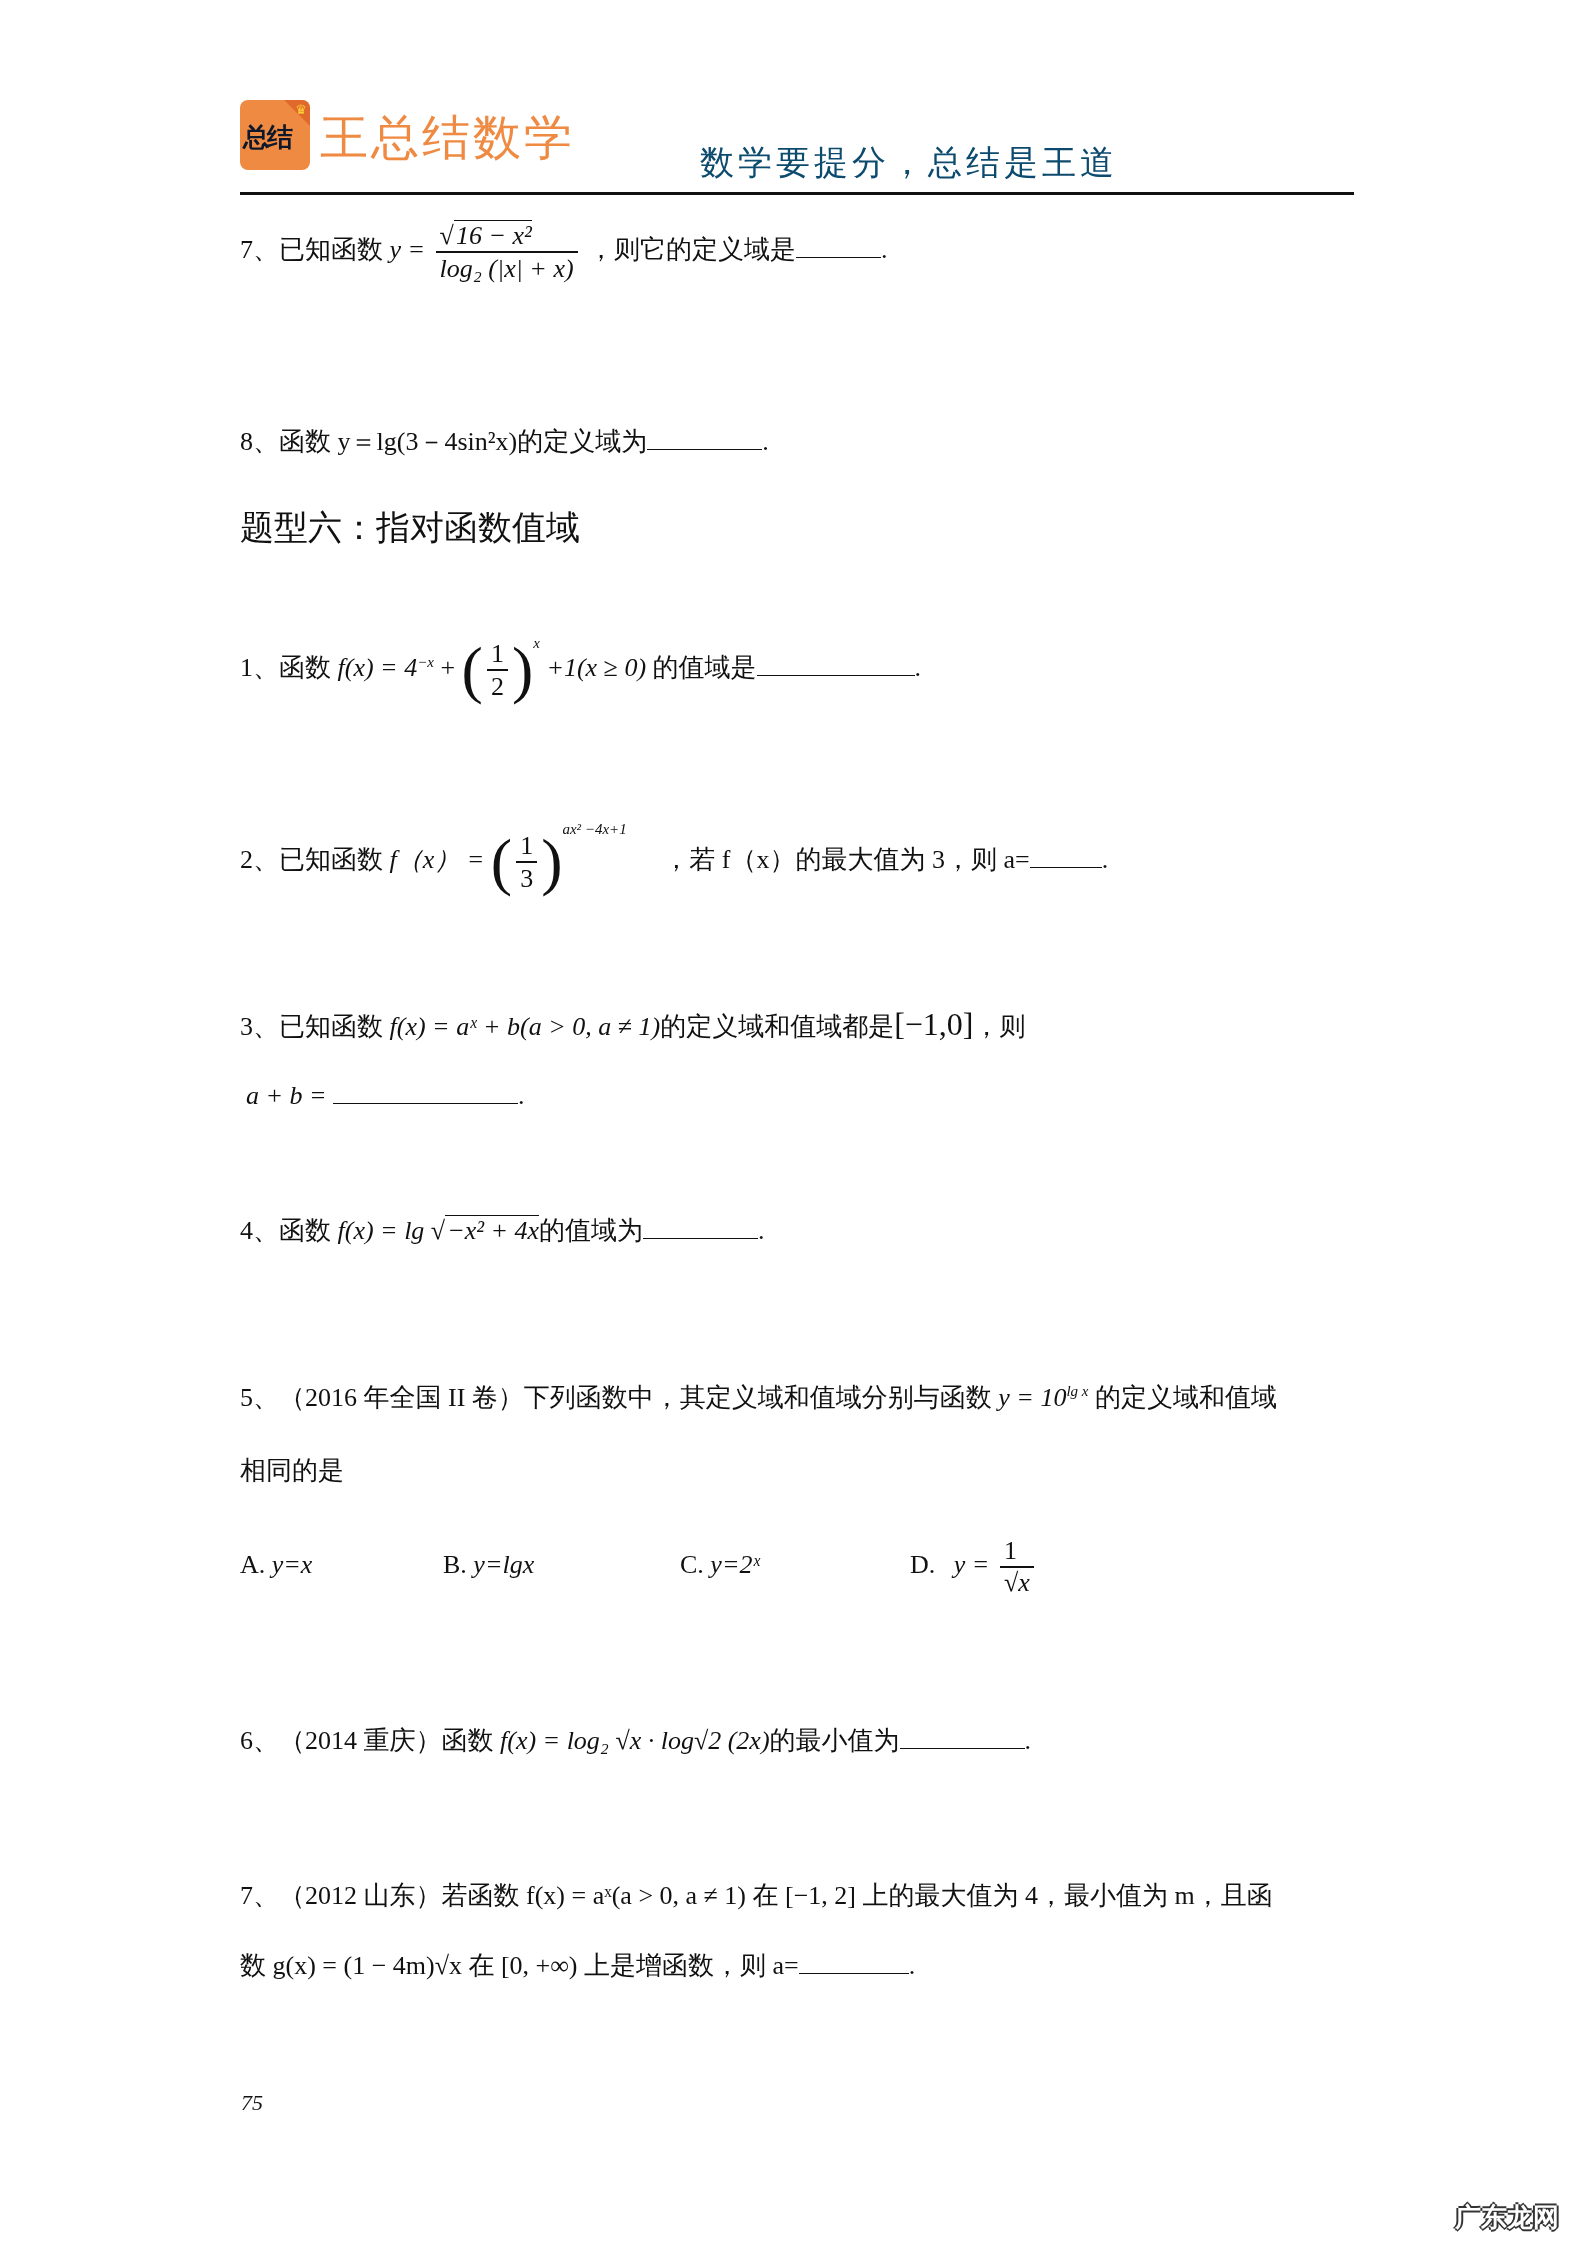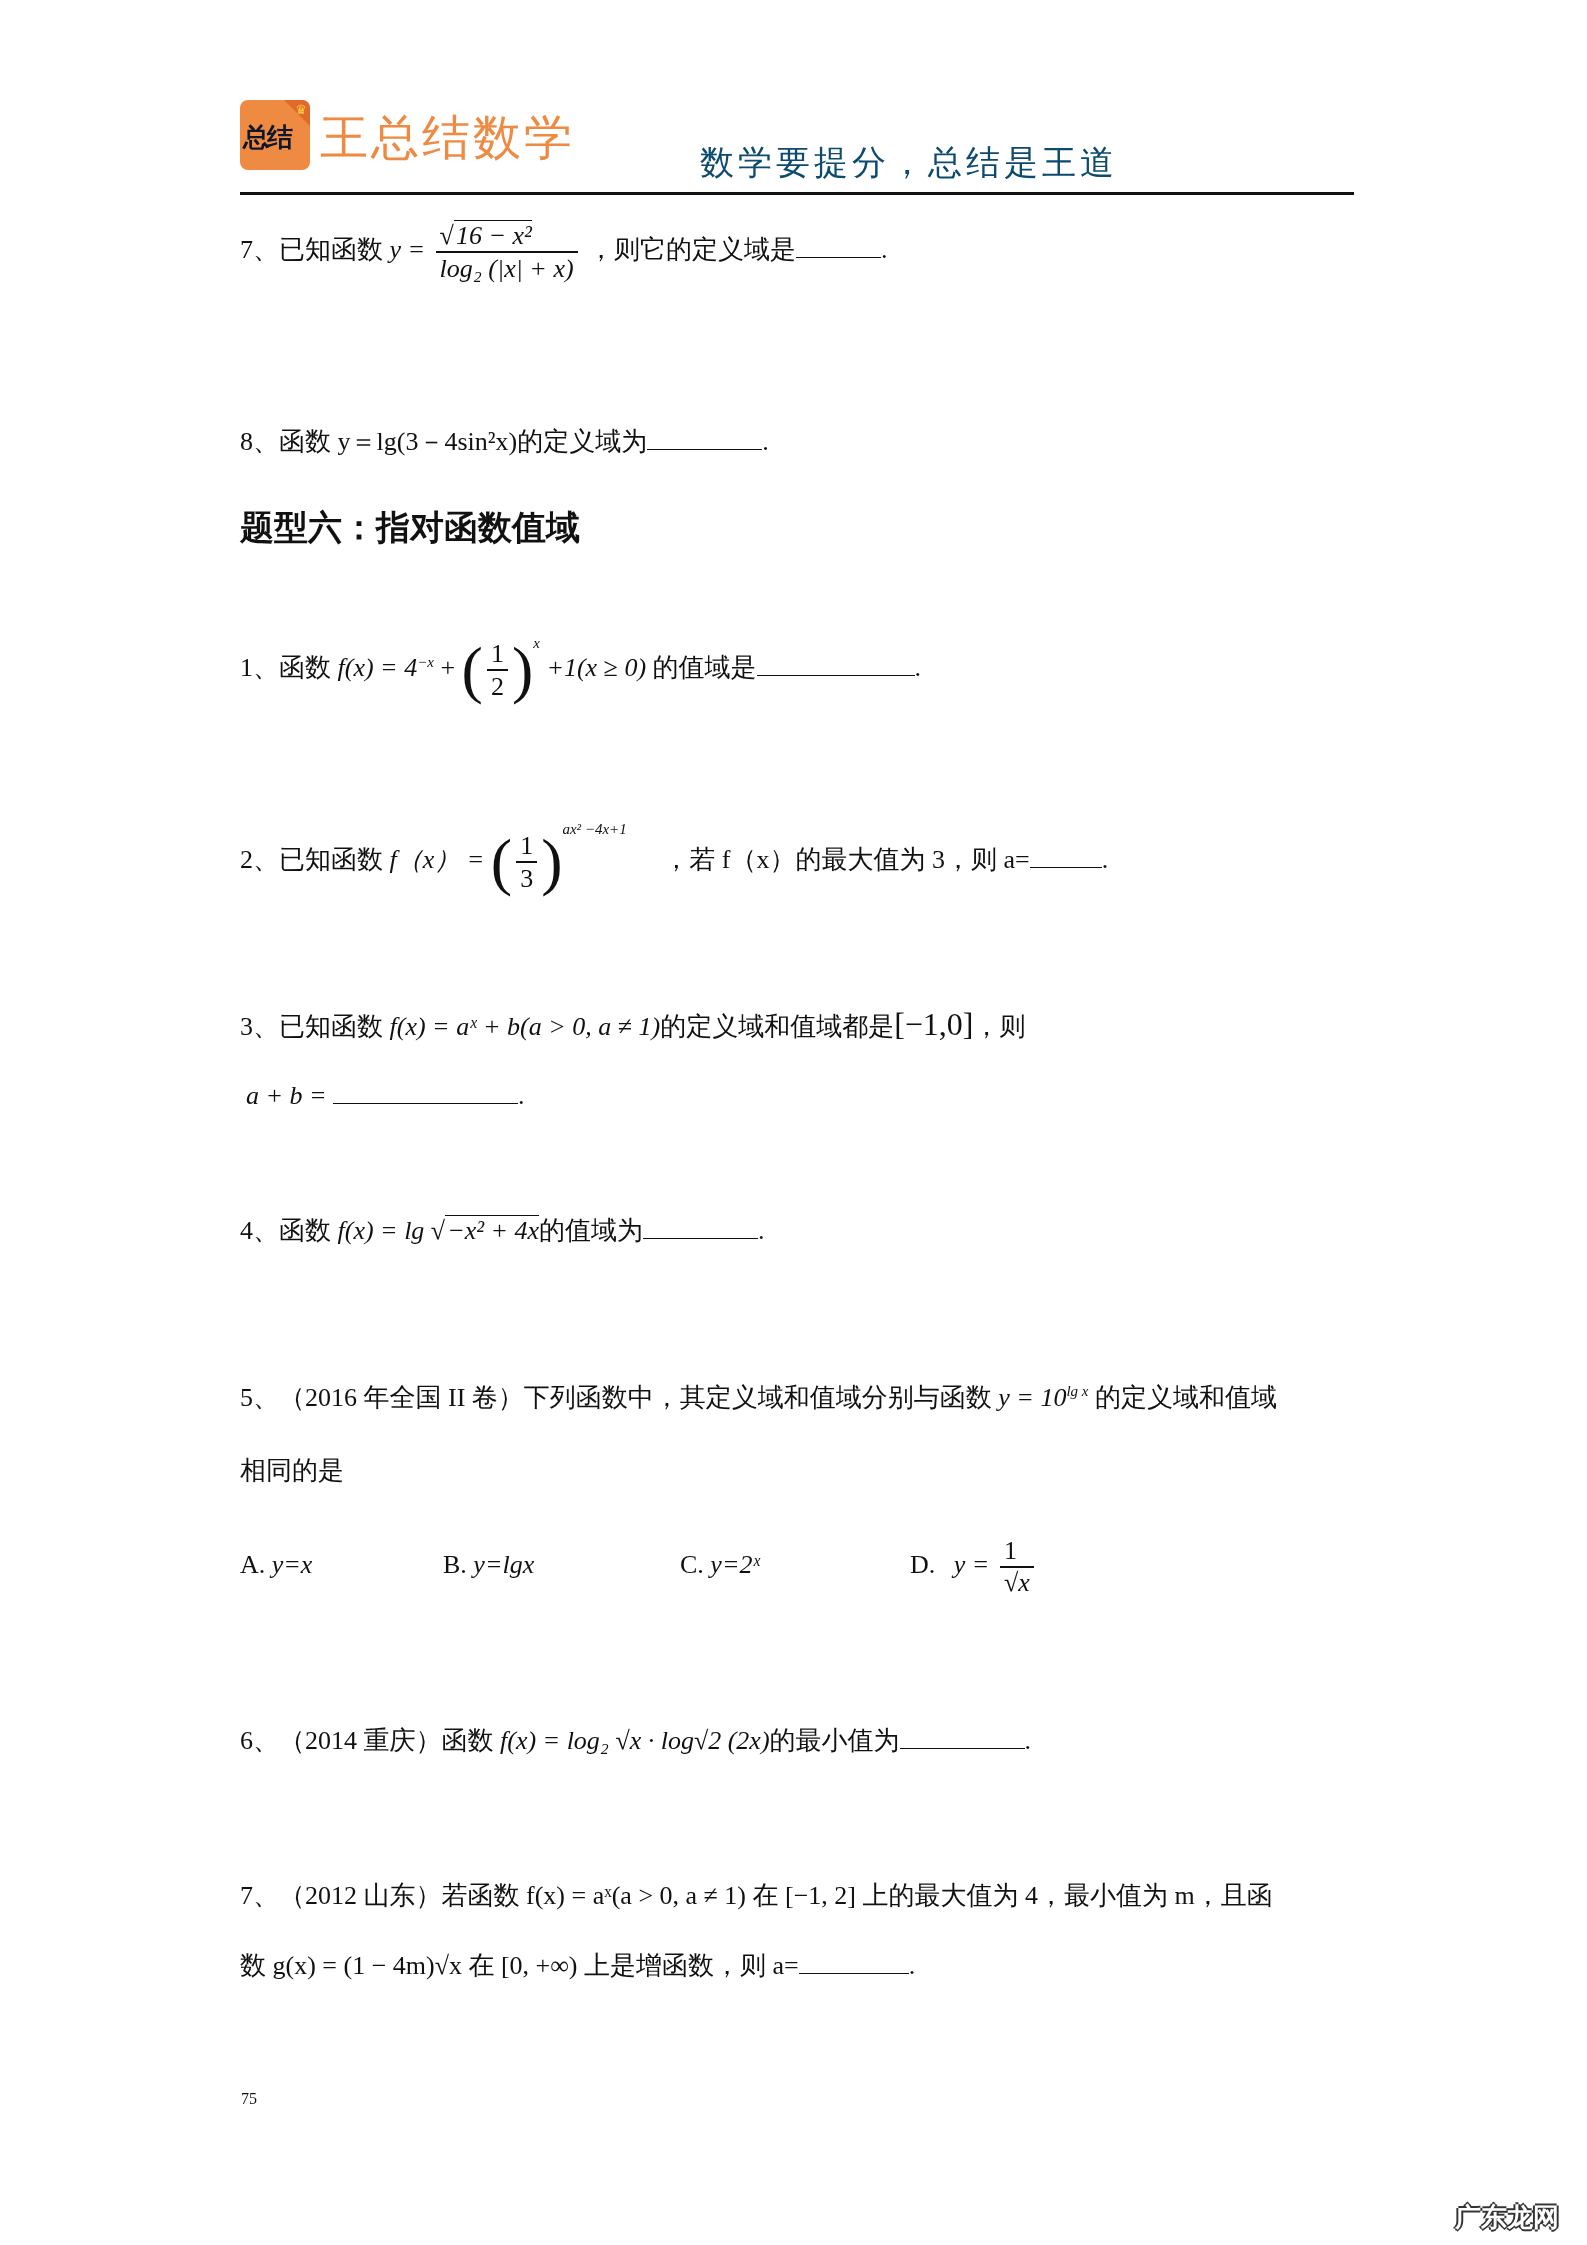--- a/index.html
+++ b/index.html
@@ -22,23 +22,23 @@
 
   .q { left:240px; font-size:26px; line-height:1.2; white-space:nowrap; }
   .m { font-style:italic; }
   .blank { display:inline-block; border-bottom:1.5px solid #111; vertical-align:baseline; height:1px; }
   .frac { display:inline-block; vertical-align:middle; text-align:left; margin:8px 4px; }
   .frac .num { display:block; padding:0 4px; border-bottom:2px solid #111; }
   .frac .den { display:block; padding:0 4px; }
   .sqrt { border-top:1.5px solid #111; padding-left:2px; }
   .big-paren { font-size:64px; vertical-align:middle; line-height:1; font-weight:200; }
   sup { font-size:15px; }
-  .heading { left:240px; top:505px; font-size:34px; font-weight:bold;
+  .heading { left:240px; top:505px; font-size:34px; font-weight:normal;
              font-family:"DejaVu Sans", sans-serif; }
-  .pageno { left:241px; top:2090px; font-size:16px; }
+  .pageno { left:241px; top:2090px; font-size:22px;font-style:italic; }
   .watermark { left:1455px; top:2200px; font-size:26px; color:#fff;
              font-family:"DejaVu Sans", sans-serif; font-weight:bold;
              text-shadow: -2px 0 #333, 2px 0 #333, 0 -2px #333, 0 2px #333; }
   .opt { position:absolute; font-size:26px; }
 </style>
 </head>
 <body>
 
 <div class="abs logo-box">
   <div class="corner"></div>

